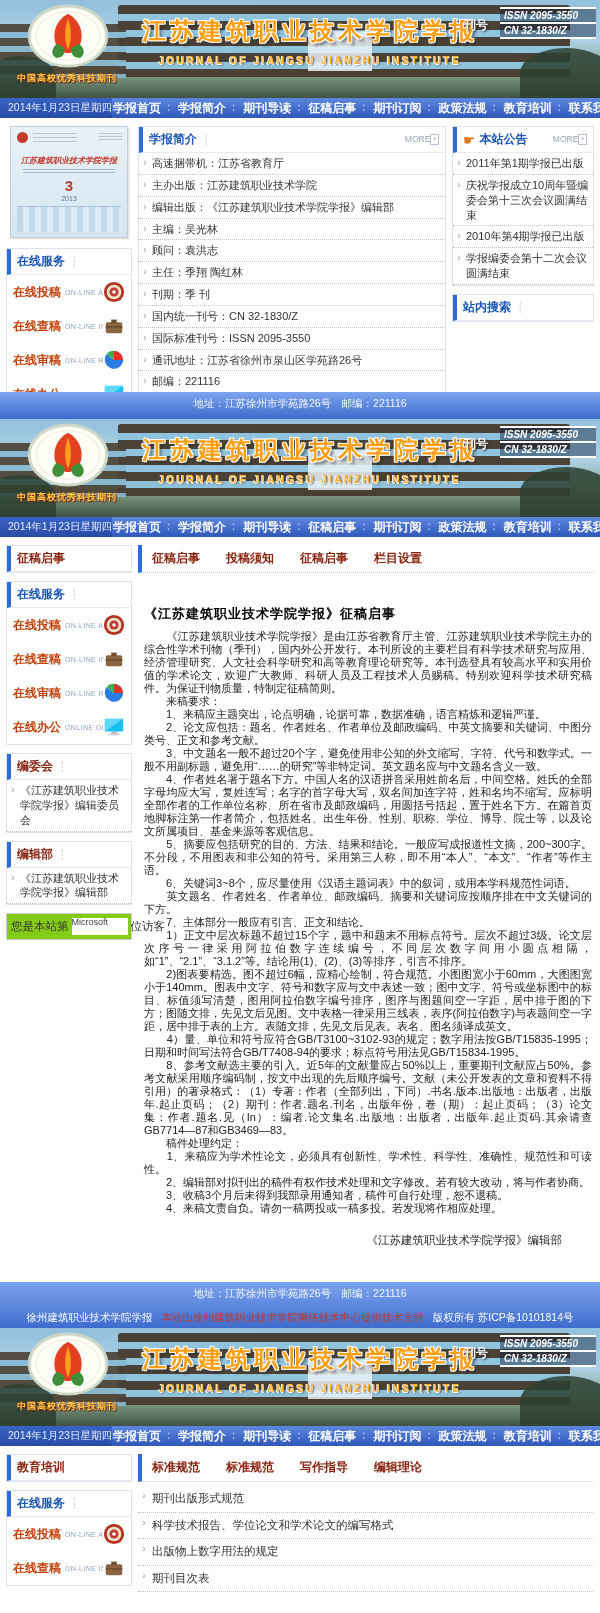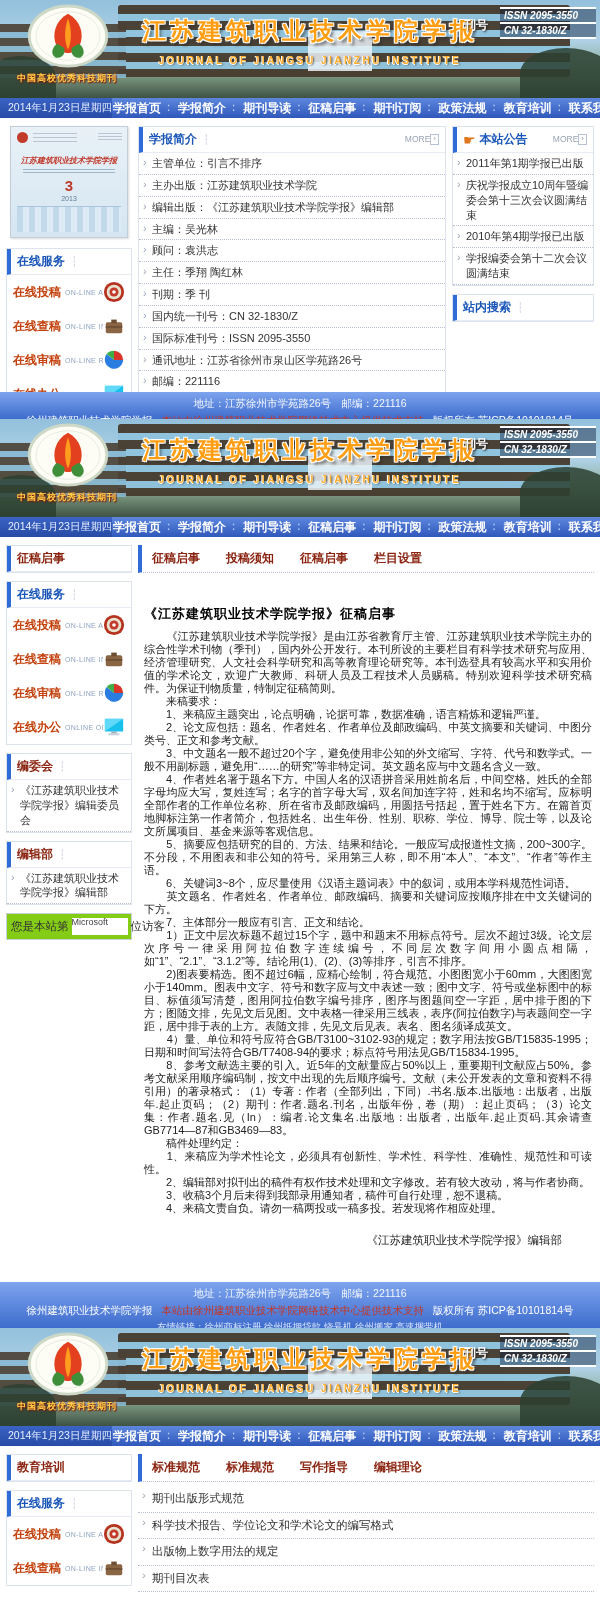--- a/index.html
+++ b/index.html
@@ -99,21 +99,21 @@
   .article p{font-size:11px;line-height:13px;color:#222;text-align:justify}
   .sig{text-align:right;font-size:11.5px;color:#222;padding:18px 30px 26px 0}
 
   .doclist .row{font-size:11.5px;padding:5px 2px 5px 14px}
 
   .side-title .t{font-size:12px}
 
   
   .footer{background:linear-gradient(180deg,#7da4ee 0,#3e6ccd 100%);text-align:center;color:#eef4ff;overflow:hidden}
   .footer .l1{font-size:10.5px;padding-top:5px;color:#f2f6ff}
-  .footer .l2{font-size:10.5px;margin-top:3px;color:#fff}
+  .footer .l2{font-size:10.5px;margin-top:10px;color:#fff}
   .footer .l2 .mid{color:#c53524;margin:0 6px}
   .footer .l3{font-size:9.5px;color:#d8e4fb;margin-top:3px}
   .f-a{height:27px}
   .f-b{height:46px}
 
   .content-a{height:274px}
   .content-c{min-height:238px}
   .page{overflow:hidden}
 </style>
 </head>
@@ -225,21 +225,21 @@
       <div class="box">
         <div class="box-h">
           <span class="t">学报简介</span>
             <span class="dots">┆</span>
           <a class="more">
               <span>MORE</span>
               <span class="arr">›</span>
             </a>
         </div>
         <div class="row-list">
-          <span class="row">主管单位：引言不排序</span>
+          <span class="row">高速捆带机：江苏省教育厅</span>
           <span class="row">主办出版：江苏建筑职业技术学院</span>
           <span class="row">编辑出版：《江苏建筑职业技术学院学报》编辑部</span>
           <span class="row">主编：吴光林</span>
           <span class="row">顾问：袁洪志</span>
           <span class="row">主任：季翔 陶红林</span>
           <span class="row">刊期：季 刊</span>
           <span class="row">国内统一刊号：CN 32-1830/Z</span>
           <span class="row">国际标准刊号：ISSN 2095-3550</span>
           <span class="row">通讯地址：江苏省徐州市泉山区学苑路26号</span>
           <span class="row">邮编：221116</span>

